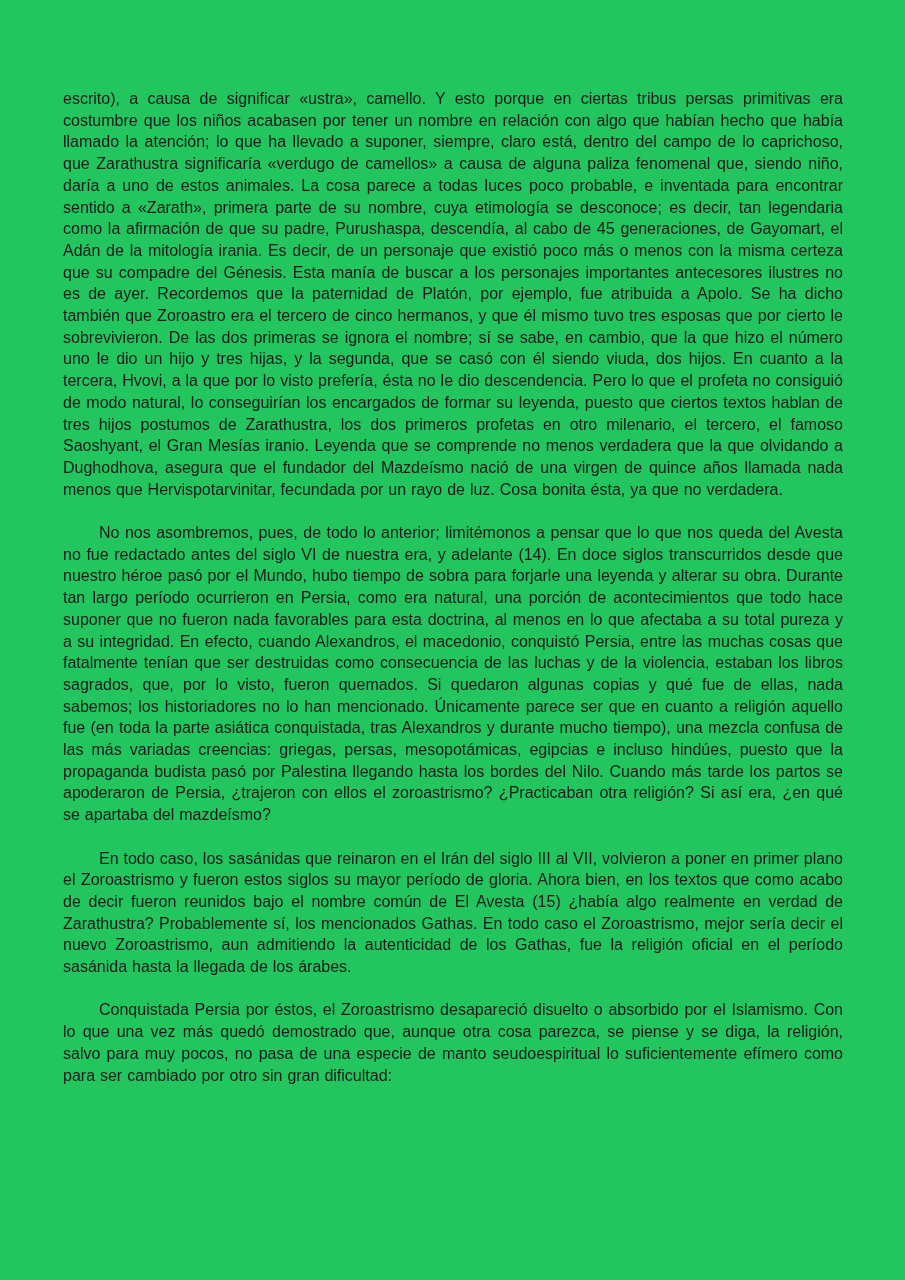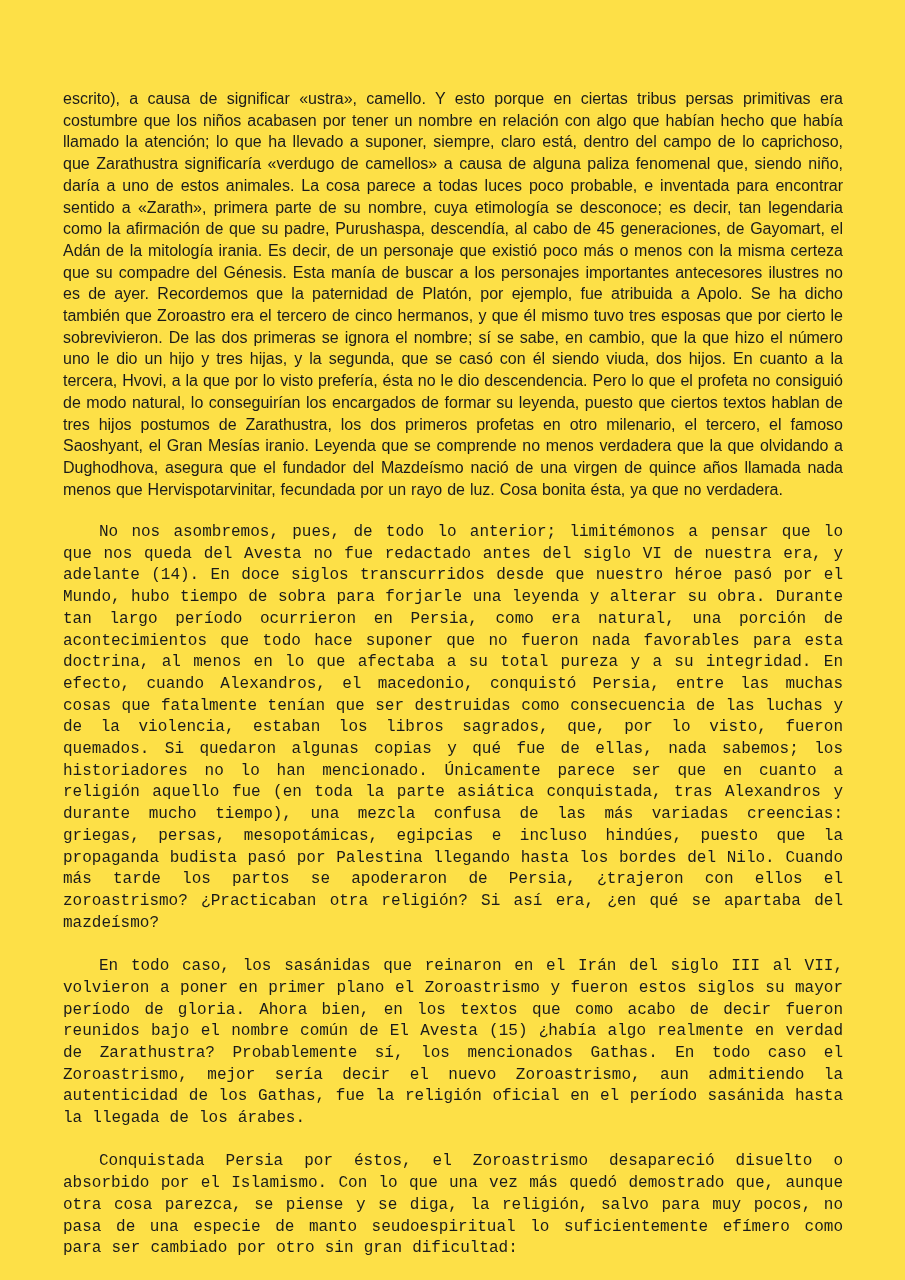--- a/index.html
+++ b/index.html
@@ -10,34 +10,33 @@
   body {
     width: 905px;
     height: 1280px;
     overflow: hidden;
   }
   .page {
     box-sizing: border-box;
     width: 905px;
     height: 1280px;
     padding: 88px 62px 40px 63px;
-    background: #fde047;
+    background: #22c55e;
   }
   .page p {
     font-family: "Liberation Sans", "DejaVu Sans", sans-serif;
     font-size: 16px;
     line-height: 21.7px;
     color: #1b1b1b;
     text-align: justify;
     margin: 0 0 21.7px 0;
     word-spacing: 0.5px;
   }
   .page p.indent {
     text-indent: 36px;
-    font-family: Liberation Mono, monospace;
   }
 </style>
 </head>
 <body>
 
 <div class="page">
   <p>escrito), a causa de significar «ustra», camello. Y esto porque en ciertas tribus persas primitivas era costumbre que los niños acabasen por tener un nombre en relación con algo que habían hecho que había llamado la atención; lo que ha llevado a suponer, siempre, claro está, dentro del campo de lo caprichoso, que Zarathustra significaría «verdugo de camellos» a causa de alguna paliza fenomenal que, siendo niño, daría a uno de estos animales. La cosa parece a todas luces poco probable, e inventada para encontrar sentido a «Zarath», primera parte de su nombre, cuya etimología se desconoce; es decir, tan legendaria como la afirmación de que su padre, Purushaspa, descendía, al cabo de 45 generaciones, de Gayomart, el Adán de la mitología irania. Es decir, de un personaje que existió poco más o menos con la misma certeza que su compadre del Génesis. Esta manía de buscar a los personajes importantes antecesores ilustres no es de ayer. Recordemos que la paternidad de Platón, por ejemplo, fue atribuida a Apolo. Se ha dicho también que Zoroastro era el tercero de cinco hermanos, y que él mismo tuvo tres esposas que por cierto le sobrevivieron. De las dos primeras se ignora el nombre; sí se sabe, en cambio, que la que hizo el número uno le dio un hijo y tres hijas, y la segunda, que se casó con él siendo viuda, dos hijos. En cuanto a la tercera, Hvovi, a la que por lo visto prefería, ésta no le dio descendencia. Pero lo que el profeta no consiguió de modo natural, lo conseguirían los encargados de formar su leyenda, puesto que ciertos textos hablan de tres hijos postumos de Zarathustra, los dos primeros profetas en otro milenario, el tercero, el famoso Saoshyant, el Gran Mesías iranio. Leyenda que se comprende no menos verdadera que la que olvidando a Dughodhova, asegura que el fundador del Mazdeísmo nació de una virgen de quince años llamada nada menos que Hervispotarvinitar, fecundada por un rayo de luz. Cosa bonita ésta, ya que no verdadera.</p>
   <p class="indent">No nos asombremos, pues, de todo lo anterior; limitémonos a pensar que lo que nos queda del Avesta no fue redactado antes del siglo VI de nuestra era, y adelante (14). En doce siglos transcurridos desde que nuestro héroe pasó por el Mundo, hubo tiempo de sobra para forjarle una leyenda y alterar su obra. Durante tan largo período ocurrieron en Persia, como era natural, una porción de acontecimientos que todo hace suponer que no fueron nada favorables para esta doctrina, al menos en lo que afectaba a su total pureza y a su integridad. En efecto, cuando Alexandros, el macedonio, conquistó Persia, entre las muchas cosas que fatalmente tenían que ser destruidas como consecuencia de las luchas y de la violencia, estaban los libros sagrados, que, por lo visto, fueron quemados. Si quedaron algunas copias y qué fue de ellas, nada sabemos; los historiadores no lo han mencionado. Únicamente parece ser que en cuanto a religión aquello fue (en toda la parte asiática conquistada, tras Alexandros y durante mucho tiempo), una mezcla confusa de las más variadas creencias: griegas, persas, mesopotámicas, egipcias e incluso hindúes, puesto que la propaganda budista pasó por Palestina llegando hasta los bordes del Nilo. Cuando más tarde los partos se apoderaron de Persia, ¿trajeron con ellos el zoroastrismo? ¿Practicaban otra religión? Si así era, ¿en qué se apartaba del mazdeísmo?</p>
   <p class="indent">En todo caso, los sasánidas que reinaron en el Irán del siglo III al VII, volvieron a poner en primer plano el Zoroastrismo y fueron estos siglos su mayor período de gloria. Ahora bien, en los textos que como acabo de decir fueron reunidos bajo el nombre común de El Avesta (15) ¿había algo realmente en verdad de Zarathustra? Probablemente sí, los mencionados Gathas. En todo caso el Zoroastrismo, mejor sería decir el nuevo Zoroastrismo, aun admitiendo la autenticidad de los Gathas, fue la religión oficial en el período sasánida hasta la llegada de los árabes.</p>
   <p class="indent">Conquistada Persia por éstos, el Zoroastrismo desapareció disuelto o absorbido por el Islamismo. Con lo que una vez más quedó demostrado que, aunque otra cosa parezca, se piense y se diga, la religión, salvo para muy pocos, no pasa de una especie de manto seudoespiritual lo suficientemente efímero como para ser cambiado por otro sin gran dificultad:</p>

